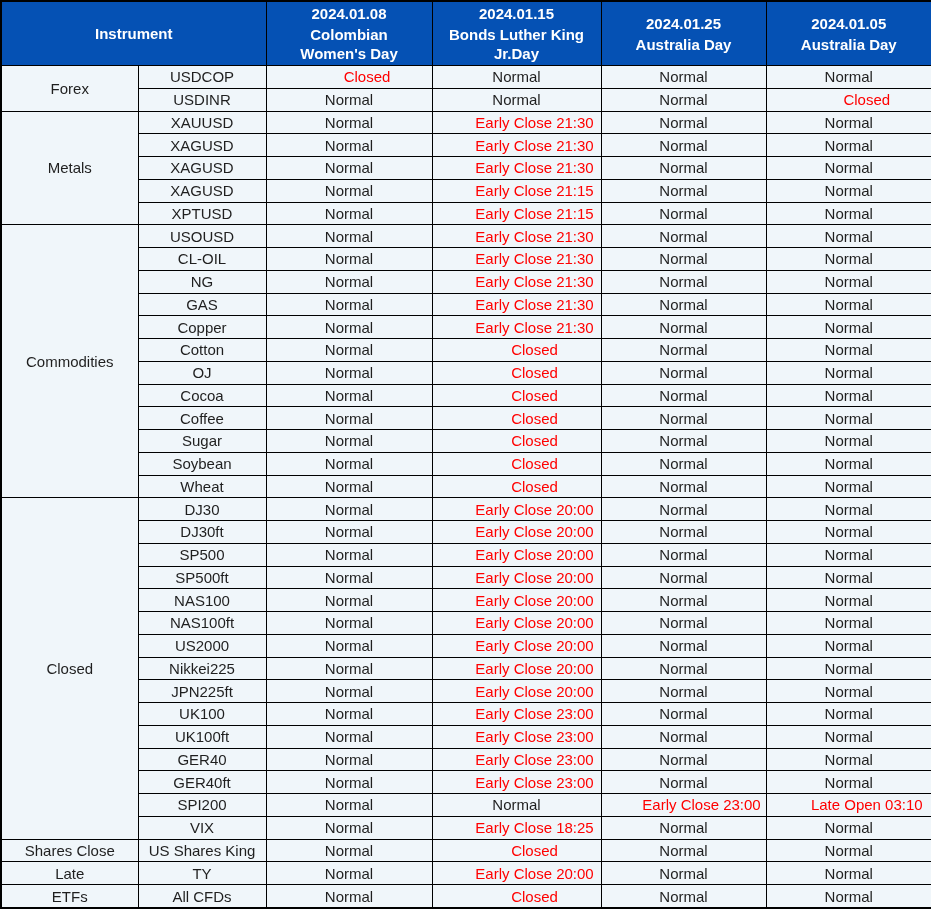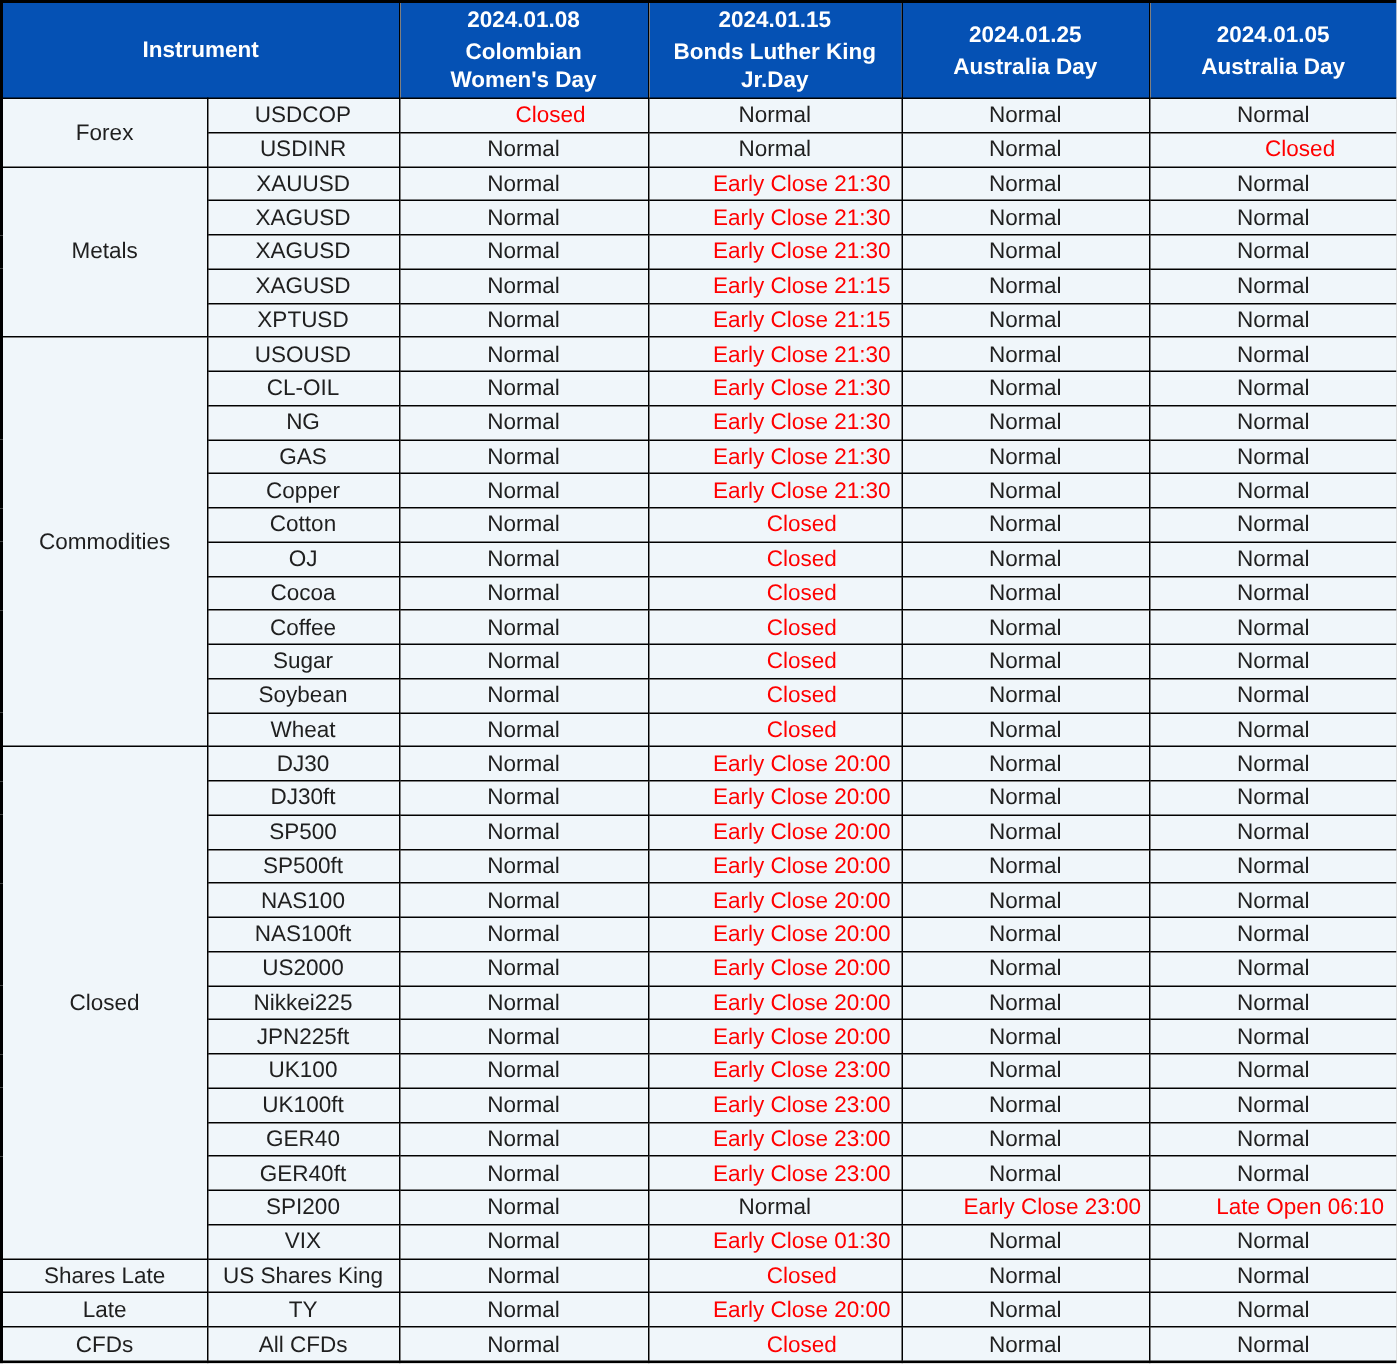--- a/index.html
+++ b/index.html
@@ -321,47 +321,47 @@
           <td class="status-cell">Normal</td>
           <td class="status-cell status-alert">Early Close 23:00</td>
           <td class="status-cell">Normal</td>
           <td class="status-cell">Normal</td>
         </tr>
         <tr>
           <td class="instrument-cell">SPI200</td>
           <td class="status-cell">Normal</td>
           <td class="status-cell">Normal</td>
           <td class="status-cell status-alert">Early Close 23:00</td>
-          <td class="status-cell status-alert">Late Open 06:10</td>
+          <td class="status-cell status-alert">Late Open 03:10</td>
         </tr>
         <tr>
           <td class="instrument-cell">VIX</td>
           <td class="status-cell">Normal</td>
-          <td class="status-cell status-alert">Early Close 01:30</td>
-          <td class="status-cell">Normal</td>
-          <td class="status-cell">Normal</td>
-        </tr>
-        <tr>
-          <td class="category-cell" rowspan="1">Shares Late</td>
+          <td class="status-cell status-alert">Early Close 18:25</td>
+          <td class="status-cell">Normal</td>
+          <td class="status-cell">Normal</td>
+        </tr>
+        <tr>
+          <td class="category-cell" rowspan="1">Shares Close</td>
           <td class="instrument-cell">US Shares King</td>
           <td class="status-cell">Normal</td>
           <td class="status-cell status-alert">Closed</td>
           <td class="status-cell">Normal</td>
           <td class="status-cell">Normal</td>
         </tr>
         <tr>
           <td class="category-cell" rowspan="1">Late</td>
           <td class="instrument-cell">TY</td>
           <td class="status-cell">Normal</td>
           <td class="status-cell status-alert">Early Close 20:00</td>
           <td class="status-cell">Normal</td>
           <td class="status-cell">Normal</td>
         </tr>
         <tr>
-          <td class="category-cell" rowspan="1">CFDs</td>
+          <td class="category-cell" rowspan="1">ETFs</td>
           <td class="instrument-cell">All CFDs</td>
           <td class="status-cell">Normal</td>
           <td class="status-cell status-alert">Closed</td>
           <td class="status-cell">Normal</td>
           <td class="status-cell">Normal</td>
         </tr>
       </tbody>
   </table>
 </div>
 

